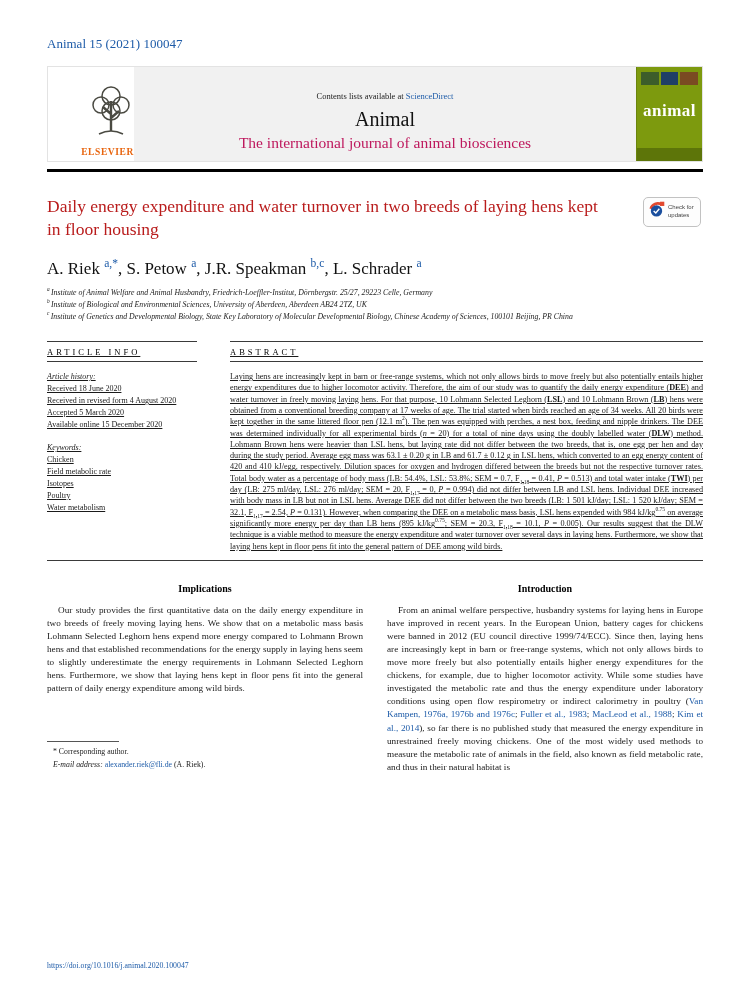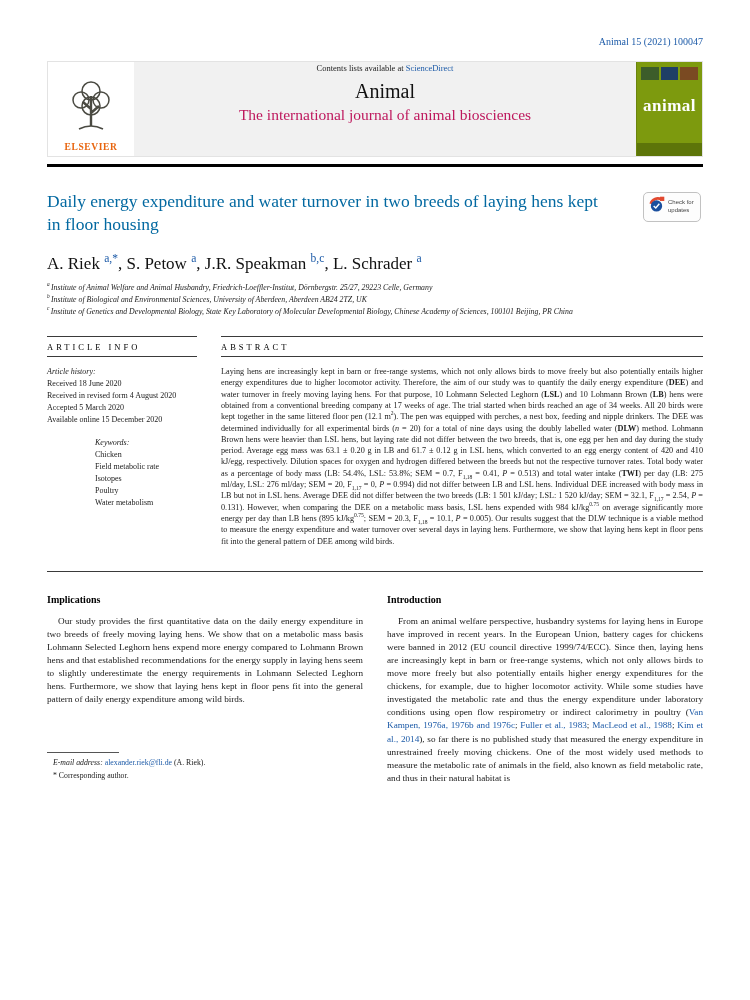--- a/index.html
+++ b/index.html
@@ -9,70 +9,70 @@
   }
   *{box-sizing:border-box;margin:0;padding:0;}
   html,body{background:#fff;}
   body{
     width:750px;height:1000px;margin:0 auto;position:relative;overflow:hidden;
     font-family:"Liberation Serif","DejaVu Serif",serif;color:var(--ink);
   }
   .page{padding:36px 47px 0;}
 
   
-  .journal-ref{text-align:right;font-size:10px;color:var(--link);}
+  .journal-ref{text-align:left;font-size:13px;color:var(--link);}
 
   
   .banner{display:flex;margin-top:14px;height:96px;background:#f1f1f1;border:1px solid #e3e3e3;}
-  .logo-box{width:86px;background:#fff;display:flex;flex-direction:column;align-items:center;justify-content:flex-end;padding:3px 0 4px;}
+  .logo-box{width:86px;background:#fff;display:flex;flex-direction:column;align-items:flex-end;justify-content:flex-end;padding:3px 0 4px;}
   .elsevier-word{font-size:9.5px;letter-spacing:0.6px;color:#e8650f;font-weight:bold;margin-top:2px;}
-  .banner-center{flex:1;text-align:center;padding-top:1px;}
+  .banner-center{flex:1;text-align:center;padding-top:24px;}
   .contents-line{font-size:8.5px;color:#222;}
   .journal-name{font-size:20px;margin-top:7px;color:#111;}
   .journal-subtitle{font-size:15.5px;margin-top:3px;color:#be185d;}
   .cover{width:66px;background:#7d9a0e;position:relative;overflow:hidden;border-left:1px solid #6a840c;}
   .cover-thumbs{display:flex;gap:2px;margin:5px 4px 0;}
   .cover-thumbs div{height:13px;flex:1;}
   .thumb1{background:#3c5d2a;} .thumb2{background:#1f3f66;} .thumb3{background:#7a4a22;}
   .cover-title{color:#fff;font-size:17px;font-weight:bold;padding:16px 0 0 6px;letter-spacing:0.5px;}
   .cover-band{position:absolute;bottom:0;left:0;right:0;height:13px;background:#5d7509;}
 
   .black-rule{height:2.5px;background:#000;margin-top:7px;}
 
   
   .title-row{position:relative;margin-top:23px;}
-  .article-title{font-size:17.5px;font-weight:normal;line-height:1.35;color:#0369a1;width:560px;}
+  .article-title{font-size:17.5px;font-weight:normal;line-height:1.35;color:#b91c1c;width:560px;}
   .check-badge{position:absolute;right:2px;top:2px;width:58px;min-height:30px;border:1px solid #c2c2c2;border-radius:5px;background:#fdfdfd;display:flex;align-items:center;gap:3px;padding:3px 4px;}
   .check-badge-label{font-family:"Liberation Sans","DejaVu Sans",sans-serif;font-size:6px;line-height:1.25;color:#444;}
 
   .authors{margin-top:17px;font-size:17px;color:#111;}
   .affils{margin-top:8px;font-style:italic;font-size:7.8px;line-height:1.55;color:#222;}
 
   
   .seg-b{font-weight:bold;}
   .seg-i{font-style:italic;}
   .seg-link{color:var(--link);}
   .seg-sup{vertical-align:super;font-size:0.68em;line-height:0;}
   .seg-sub{vertical-align:sub;font-size:0.68em;line-height:0;}
 
   
-  .info-section{display:flex;gap:24px;margin-top:18px;border-bottom:1px solid var(--rule);padding-bottom:24px;}
+  .info-section{display:flex;gap:33px;margin-top:18px;border-bottom:1px solid var(--rule);padding-bottom:8px;text-decoration:underline;}
   .info-col{width:150px;flex-shrink:0;}
   .abstract-col{flex:1;}
   .sec-heading{font-size:8.5px;letter-spacing:3px;padding:5px 0 4px;border-top:1px solid var(--rule);border-bottom:1px solid var(--rule);margin-bottom:9px;color:#000;}
   .info-body{font-size:8px;line-height:1.5;}
   .info-label{font-style:italic;}
-  .keywords-block{margin-top:11px;margin-left:48px;}
+  .keywords-block{margin-top:11px;}
   .abstract-text{font-size:8.2px;line-height:1.38;text-align:justify;}
   .abstract-copyright{font-size:8.2px;line-height:1.4;text-align:right;margin-top:1px;}
 
   
   .body-cols{display:flex;gap:24px;margin-top:22px;}
   .body-col{width:316px;}
-  .body-h{font-size:10px;font-weight:bold;margin-bottom:10px;color:#000;}
+  .body-h{font-size:10px;font-weight:bold;margin-bottom:10px;color:#000;text-align:center;}
   .body-p{font-size:9.2px;line-height:1.42;text-align:justify;text-indent:11px;}
 
   
   .footnote{margin-top:46px;font-size:7.8px;line-height:1.55;}
   .footnote-rule{width:72px;border-top:1px solid #555;margin-bottom:4px;}
   .footnote-line{padding-left:6px;}
 
   
   .bottom{position:absolute;left:47px;right:47px;bottom:26px;font-size:7.8px;line-height:1.5;}
   .doi-line{color:var(--link);margin-bottom:2px;}
@@ -165,26 +165,27 @@
       <div class="abstract-text"><span>Laying hens are increasingly kept in barn or free-range systems, which not only allows birds to move freely but also potentially entails higher energy expenditures due to higher locomotor activity. Therefore, the aim of our study was to quantify the daily energy expenditure (</span><span class="seg-b">DEE</span><span>) and water turnover in freely moving laying hens. For that purpose, 10 Lohmann Selected Leghorn (</span><span class="seg-b">LSL</span><span>) and 10 Lohmann Brown (</span><span class="seg-b">LB</span><span>) hens were obtained from a conventional breeding company at 17 weeks of age. The trial started when birds reached an age of 34 weeks. All 20 birds were kept together in the same littered floor pen (12.1 m</span><span class="seg-sup">2</span><span>). The pen was equipped with perches, a nest box, feeding and nipple drinkers. The DEE was determined individually for all experimental birds (</span><span class="seg-i">n</span><span> = 20) for a total of nine days using the doubly labelled water (</span><span class="seg-b">DLW</span><span>) method. Lohmann Brown hens were heavier than LSL hens, but laying rate did not differ between the two breeds, that is, one egg per hen and day during the study period. Average egg mass was 63.1 ± 0.20 g in LB and 61.7 ± 0.12 g in LSL hens, which converted to an egg energy content of 420 and 410 kJ/egg, respectively. Dilution spaces for oxygen and hydrogen differed between the breeds but not the respective turnover rates. Total body water as a percentage of body mass (LB: 54.4%, LSL: 53.8%; SEM = 0.7, F</span><span class="seg-sub">1,18</span><span> = 0.41, </span><span class="seg-i">P</span><span> = 0.513) and total water intake (</span><span class="seg-b">TWI</span><span>) per day (LB: 275 ml/day, LSL: 276 ml/day; SEM = 20, F</span><span class="seg-sub">1,17</span><span> = 0, </span><span class="seg-i">P</span><span> = 0.994) did not differ between LB and LSL hens. Individual DEE increased with body mass in LB but not in LSL hens. Average DEE did not differ between the two breeds (LB: 1 501 kJ/day; LSL: 1 520 kJ/day; SEM = 32.1, F</span><span class="seg-sub">1,17</span><span> = 2.54, </span><span class="seg-i">P</span><span> = 0.131). However, when comparing the DEE on a metabolic mass basis, LSL hens expended with 984 kJ/kg</span><span class="seg-sup">0.75</span><span> on average significantly more energy per day than LB hens (895 kJ/kg</span><span class="seg-sup">0.75</span><span>; SEM = 20.3, F</span><span class="seg-sub">1,18</span><span> = 10.1, </span><span class="seg-i">P</span><span> = 0.005). Our results suggest that the DLW technique is a viable method to measure the energy expenditure and water turnover over several days in laying hens. Furthermore, we show that laying hens kept in floor pens fit into the general pattern of DEE among wild birds.</span></div>
     </div>
   </div>
 
   <div class="body-cols">
     <div class="body-col">
       <div class="body-h">Implications</div>
       <p class="body-p">Our study provides the first quantitative data on the daily energy expenditure in two breeds of freely moving laying hens. We show that on a metabolic mass basis Lohmann Selected Leghorn hens expend more energy compared to Lohmann Brown hens and that established recommendations for the energy supply in laying hens seem to slightly underestimate the energy requirements in Lohmann Selected Leghorn hens. Furthermore, we show that laying hens kept in floor pens fit into the general pattern of daily energy expenditure among wild birds.</p>
       <div class="footnote">
         <div class="footnote-rule"></div>
+        <div class="footnote-line">* Corresponding author.</div>
         <div class="footnote-line"><span class="seg-i">E-mail address: </span><span class="seg-link">alexander.riek@fli.de</span><span> (A. Riek).</span></div>
-        <div class="footnote-line">* Corresponding author.</div>
       </div>
     </div>
     <div class="body-col">
       <div class="body-h">Introduction</div>
       <p class="body-p"><span>From an animal welfare perspective, husbandry systems for laying hens in Europe have improved in recent years. In the European Union, battery cages for chickens were banned in 2012 (EU council directive 1999/74/ECC). Since then, laying hens are increasingly kept in barn or free-range systems, which not only allows birds to move more freely but also potentially entails higher energy expenditures for the chickens, for example, due to higher locomotor activity. While some studies have investigated the metabolic rate and thus the energy expenditure under laboratory conditions using open flow respirometry or indirect calorimetry in poultry (</span><span class="seg-link">Van Kampen, 1976a, 1976b and 1976c</span><span>; </span><span class="seg-link">Fuller et al., 1983</span><span>; </span><span class="seg-link">MacLeod et al., 1988</span><span>; </span><span class="seg-link">Kim et al., 2014</span><span>), so far there is no published study that measured the energy expenditure in unrestrained freely moving chickens. One of the most widely used methods to measure the metabolic rate of animals in the field, also known as field metabolic rate, and thus in their natural habitat is</span></p>
     </div>
   </div>
 
 </div>
 
 <div class="bottom">
+  <div class="doi-line">https://doi.org/10.1016/j.animal.2020.100047</div>
 </div>
 
 </body></html>

